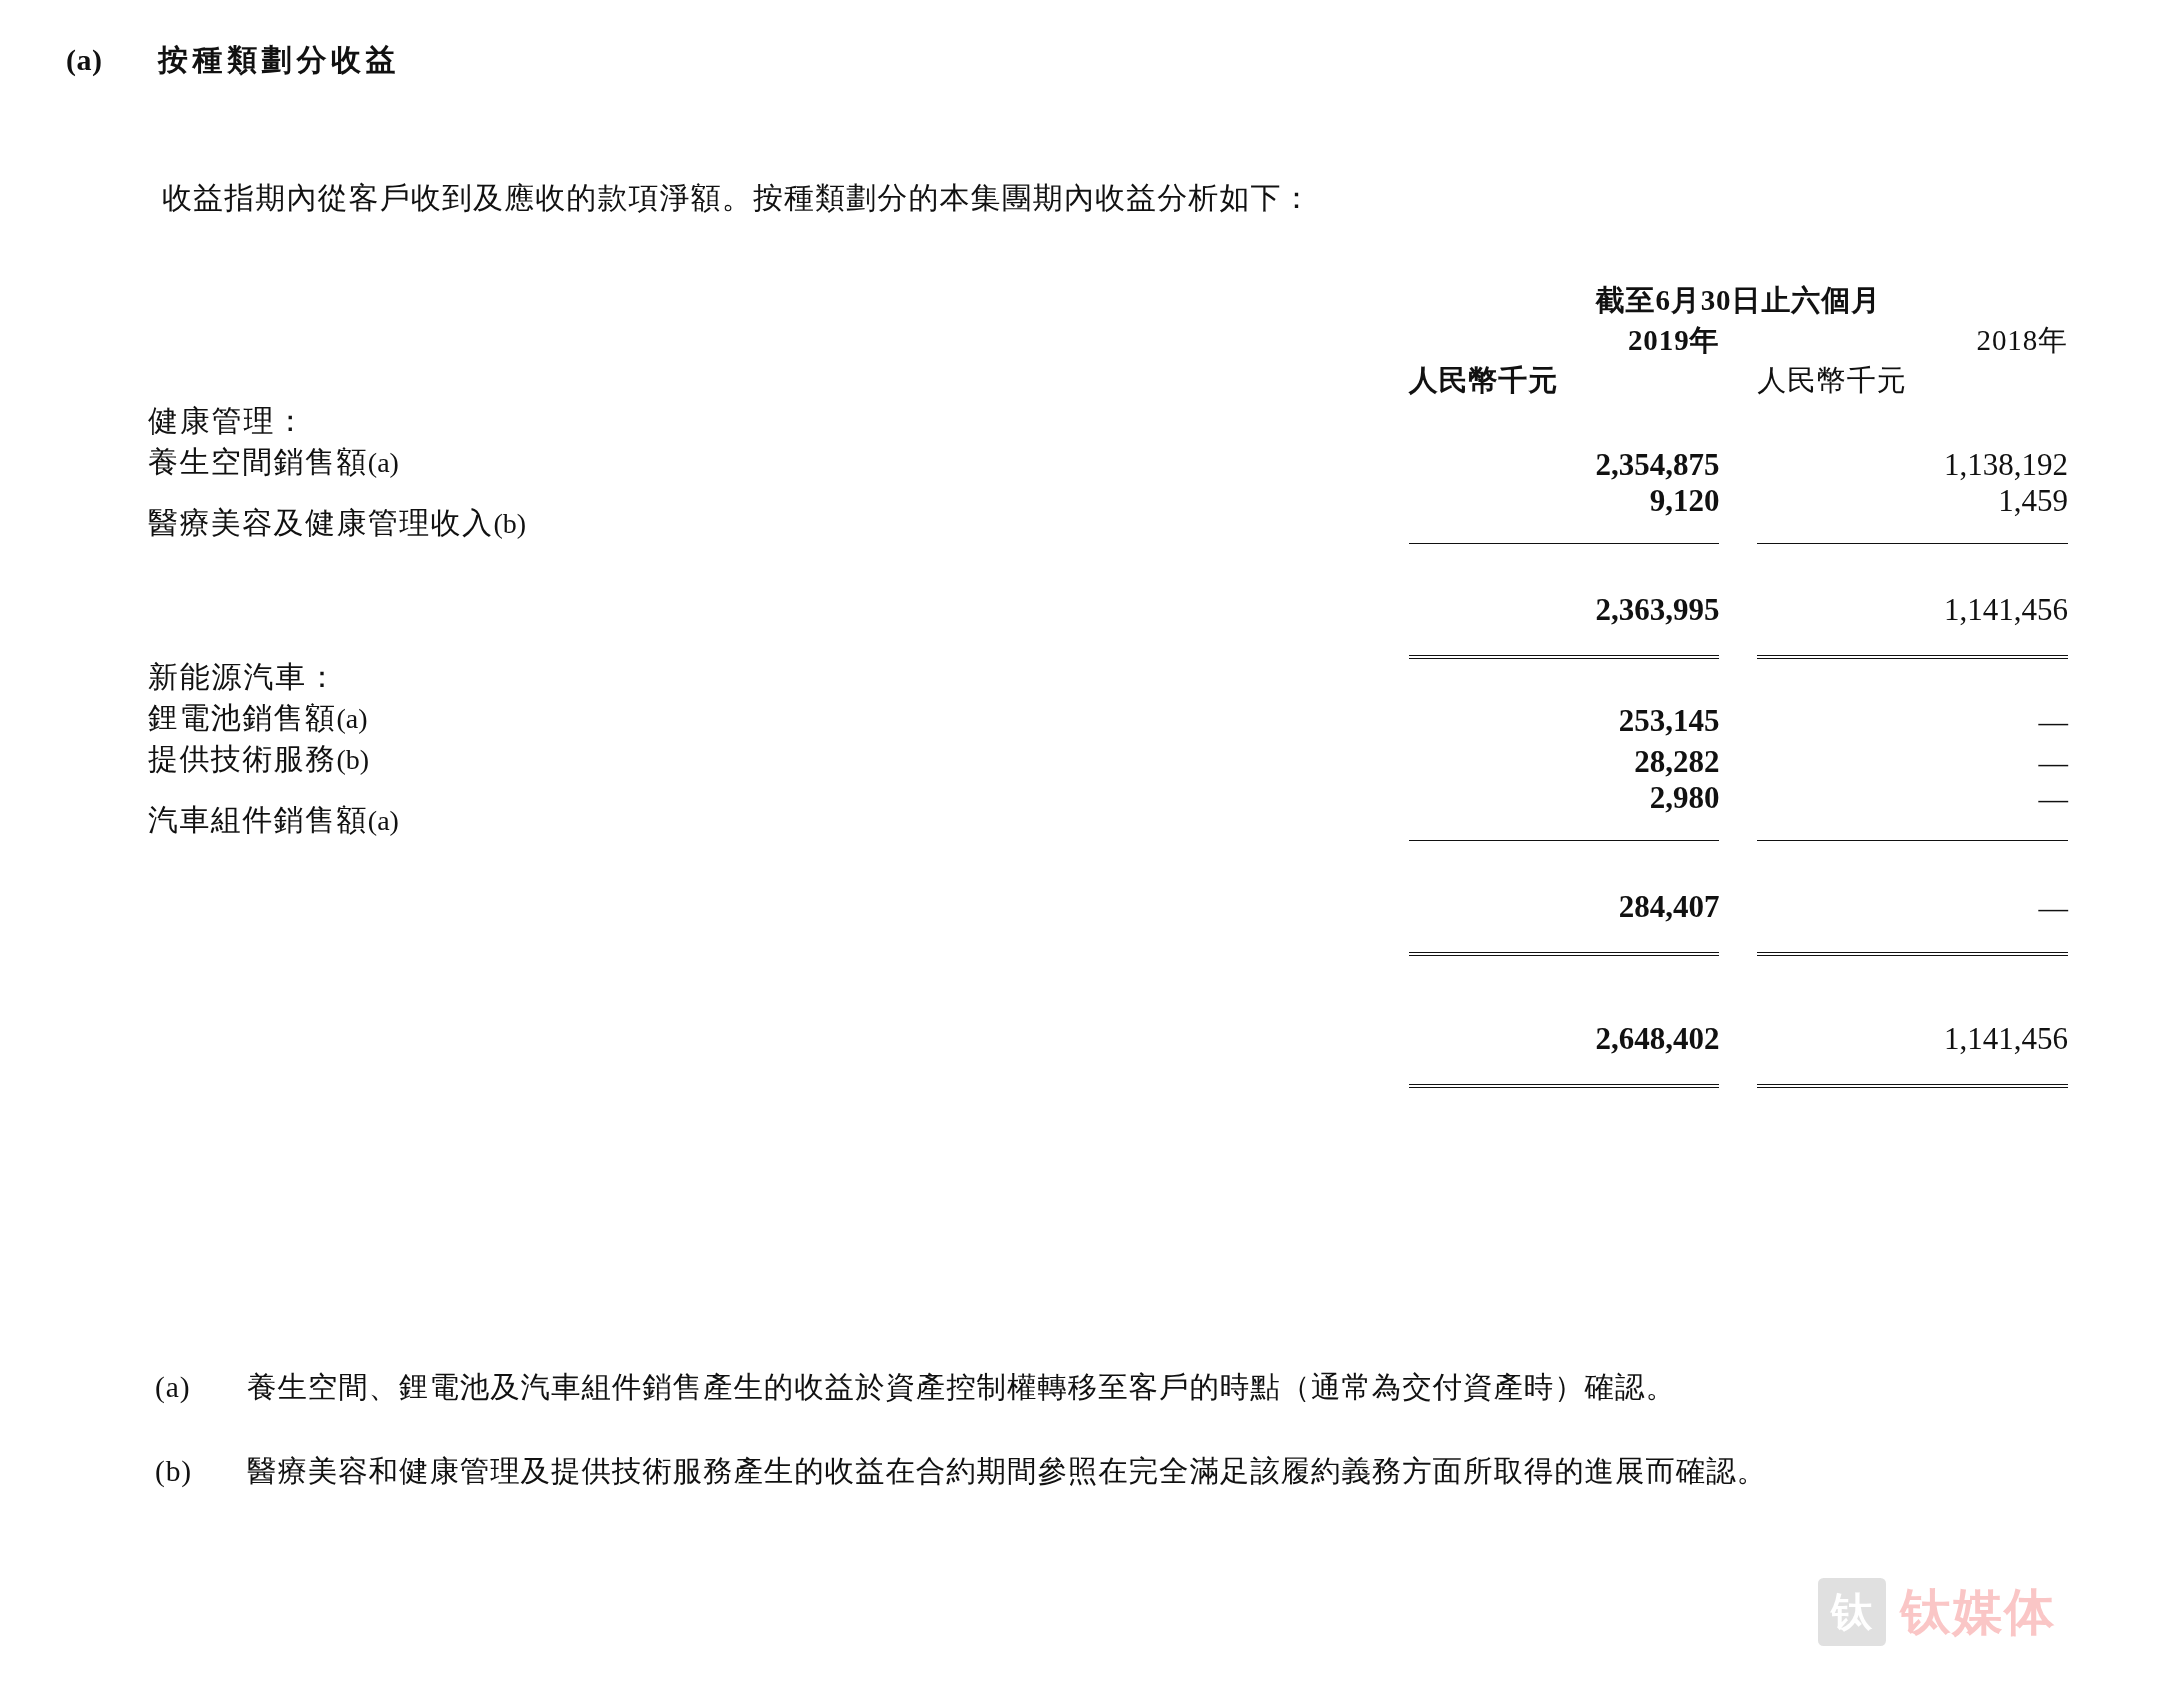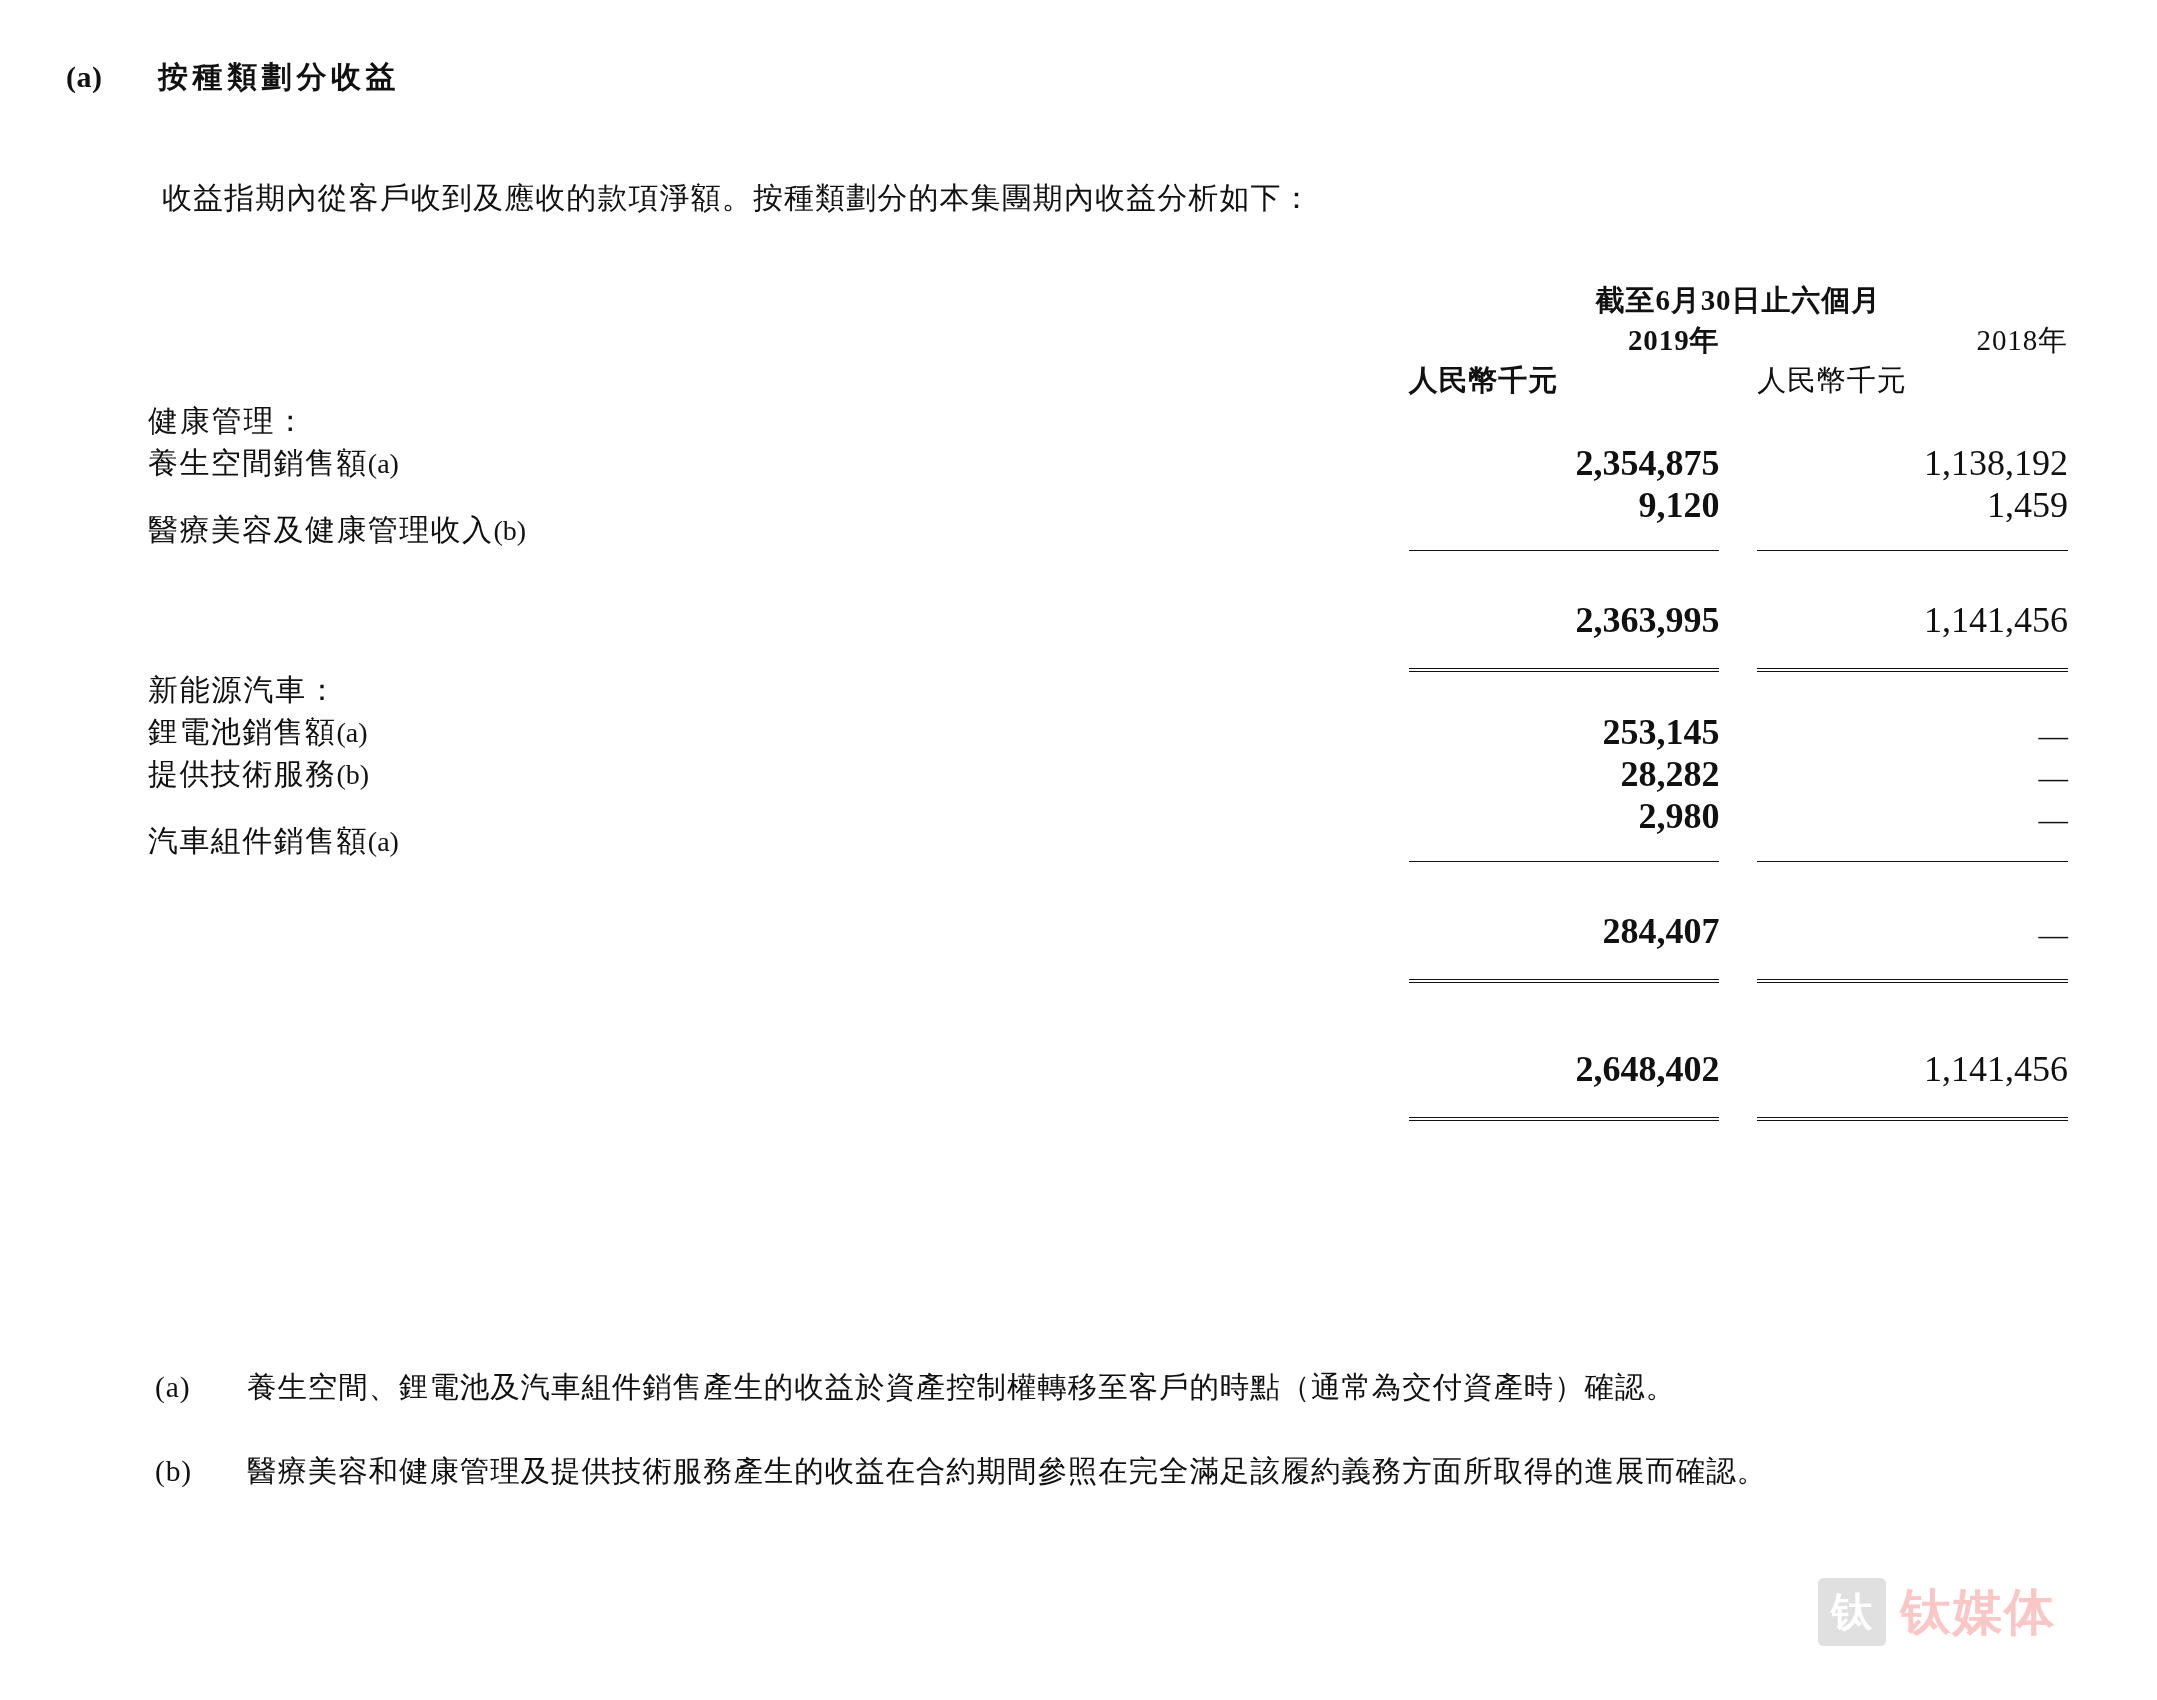--- a/index.html
+++ b/index.html
@@ -19,21 +19,21 @@
     position: relative;
     width: 2158px;
     height: 1701px;
     padding: 0;
     box-sizing: border-box;
   }
 
   
   .section-head {
     position: absolute;
-    top: 57px;
+    top: 40px;
     left: 66px;
     width: 2012px;
     font-weight: bold;
     font-size: 30px;
     letter-spacing: 0.5px;
   }
   .section-head .marker {
     display: inline-block;
     width: 92px;
   }
@@ -111,21 +111,21 @@
     padding-top: 7.4px;
     padding-bottom: 7.4px;
     white-space: nowrap;
   }
   .row-label .sup {
     letter-spacing: 0;
     font-size: 28px;
   }
   .num {
     text-align: right;
-    font-size: 36px;
+    font-size: 31px;
     padding-top: 7.4px;
     padding-bottom: 7.4px;
     font-variant-numeric: lining-nums;
   }
   .num.bold { font-weight: bold; }
   .dash { text-align: right; font-size: 29.5px; }
 
   .ruled td.num, .ruled td.dash {
     border-bottom: 1.8px solid #111;
     padding-bottom: 24px;

